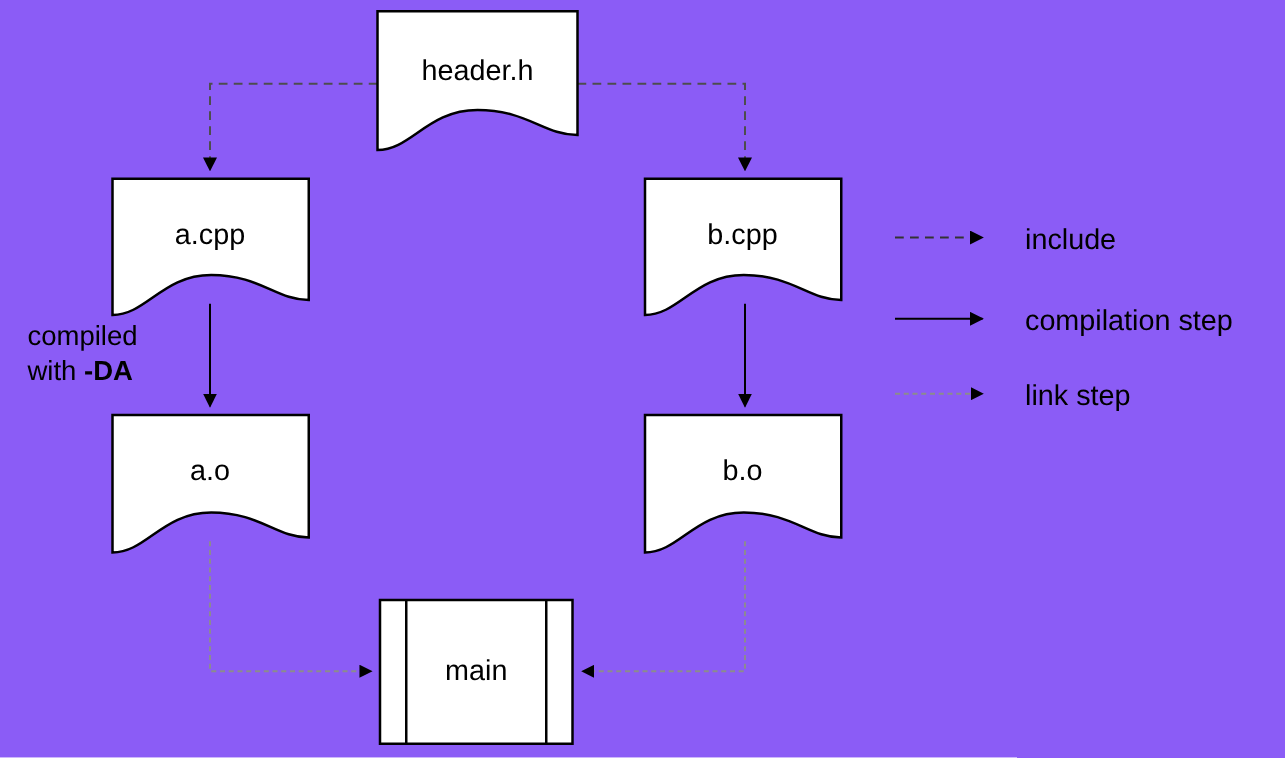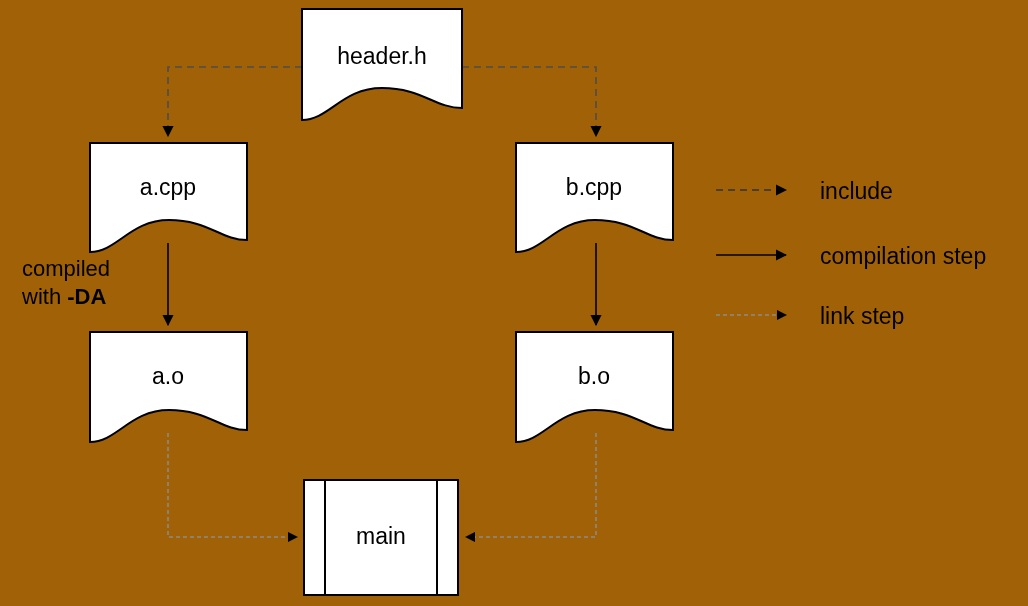--- a/index.html
+++ b/index.html
@@ -7,21 +7,21 @@
     padding: 0;
     background: #ffffff;
   }
   body {
     font-family: "Liberation Sans", sans-serif;
   }
   #canvas {
     position: relative;
     width: 1028px;
     height: 606px;
-    background: #a16207;
+    background: #8b5cf6;
     overflow: hidden;
   }
   #diagram-svg {
     position: absolute;
     left: 0;
     top: 0;
     width: 1028px;
     height: 606px;
   }
   .node-label {

